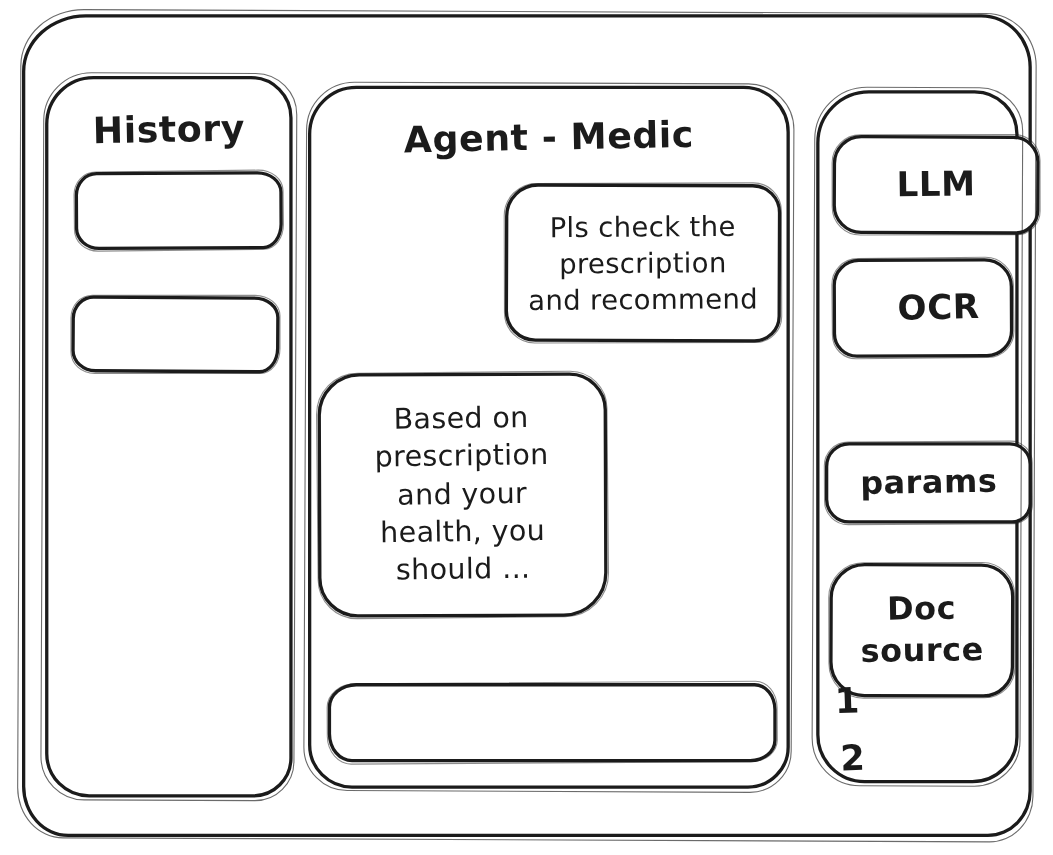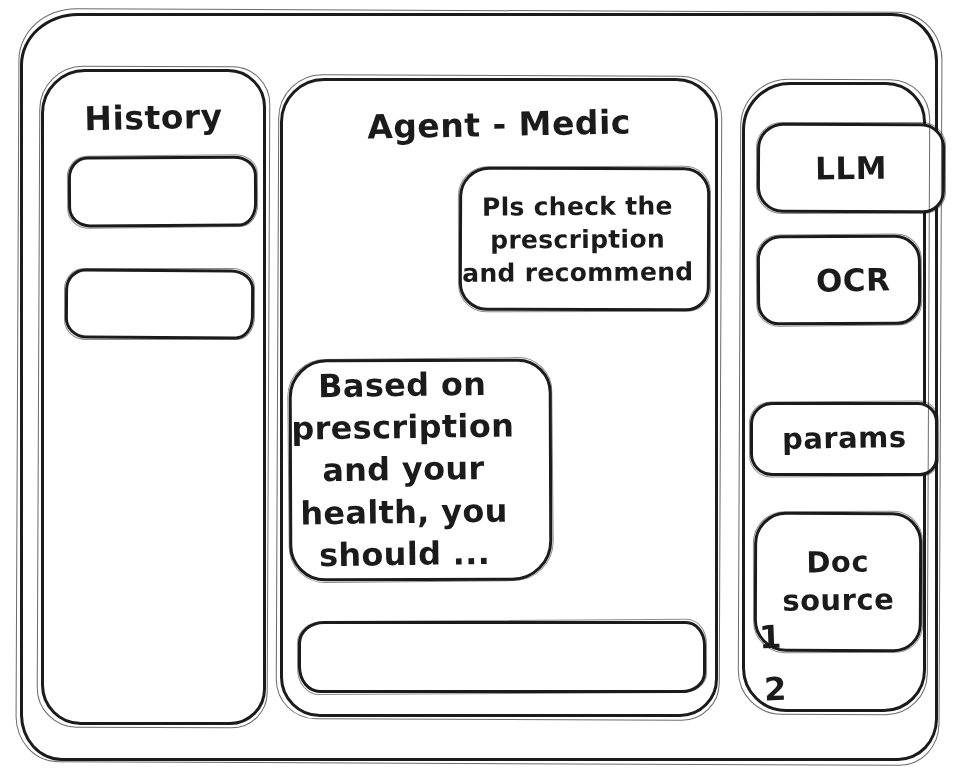--- a/index.html
+++ b/index.html
@@ -50,48 +50,48 @@
   .history{left:18px;top:53px;width:225px;height:656px;border-radius:44px 38px 36px 40px;}
   .history .panel-title{top:26px;}
   .hitem{left:24px;width:189px;height:71px;border-radius:20px 23px 18px 22px / 21px 19px 23px 20px;}
   .hitem1{top:84px;transform:rotate(-.3deg);}
   .hitem2{top:197px;left:21px;height:70px;transform:rotate(.35deg);}
 
   
   .chat{left:257px;top:62px;width:438px;height:639px;border-radius:44px 42px 38px 40px;}
   .chat .panel-title{top:24px;}
   .bubble{
-    display:flex;align-items:center;justify-content:flex-start;
+    display:flex;align-items:center;justify-content:center;
     text-align:center;
-    font-size:25px;font-weight:700;line-height:1.32;letter-spacing:.3px;
+    font-size:25px;font-weight:400;line-height:1.32;letter-spacing:.3px;
   }
   .bubble span{white-space:pre-line;transform:rotate(-.6deg);}
   .bubble-user{left:176px;top:86px;width:251px;height:144px;border-radius:30px 26px 24px 28px;transform:rotate(.2deg);}
-  .bubble-assistant{left:6px;top:278px;width:263px;height:222px;border-radius:38px 34px 40px 36px;font-size:32px;transform:rotate(-.2deg);}
+  .bubble-assistant{left:6px;top:258px;width:263px;height:222px;border-radius:38px 34px 40px 36px;font-size:26px;transform:rotate(-.2deg);}
   .inputbar{left:15px;top:540px;width:408px;height:72px;border-radius:26px 20px 24px 22px / 22px 24px 20px 26px;}
   .inputbar input{
     width:100%;height:100%;
     border:none;outline:none;background:transparent;
     font:600 24px "DejaVu Sans",sans-serif;color:var(--ink);
     padding:0 20px;
   }
 
   
   .tools{left:719px;top:66px;width:184px;height:630px;border-radius:48px 40px 42px 44px;}
   .tool{
     display:flex;align-items:center;justify-content:center;
     text-align:center;
     font-size:31px;font-weight:600;letter-spacing:.5px;
     cursor:pointer;
   }
   .tool span{transform:rotate(-1deg);white-space:pre-line;line-height:1.3;}
   .tool-llm{left:12px;top:38px;width:188px;height:90px;border-radius:26px 24px 22px 26px;transform:rotate(.25deg);}
   .tool-ocr{left:12px;top:150px;width:164px;height:90px;border-radius:24px 26px 24px 22px;transform:rotate(-.25deg);padding-left:29px;}
   .tool-params{left:5px;top:317px;width:188px;height:74px;border-radius:22px 20px 18px 22px;font-size:29px;}
-  .tool-doc{left:9px;top:427px;width:168px;height:140px;border-radius:32px 30px 28px 32px;font-size:29px;transform:rotate(.2deg);}
+  .tool-doc{left:9px;top:427px;width:168px;height:122px;border-radius:32px 30px 28px 32px;font-size:29px;transform:rotate(.2deg);}
   .digit{
     position:absolute;
     font-size:32px;font-weight:600;
     transform:rotate(-2deg);
     z-index:3;
     background:transparent;
   }
   .digit-1{left:14px;top:533px;}
   .digit-2{left:19px;top:585px;}
 </style>

